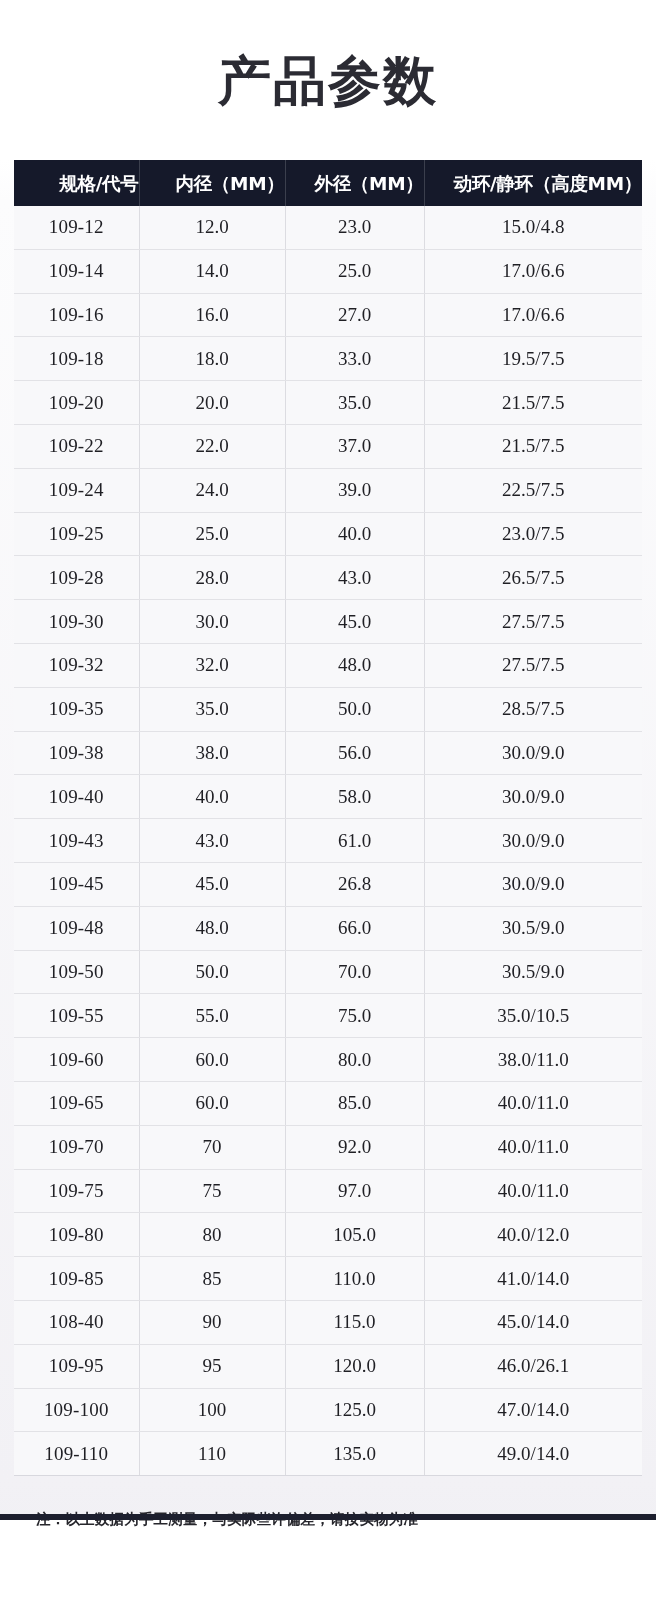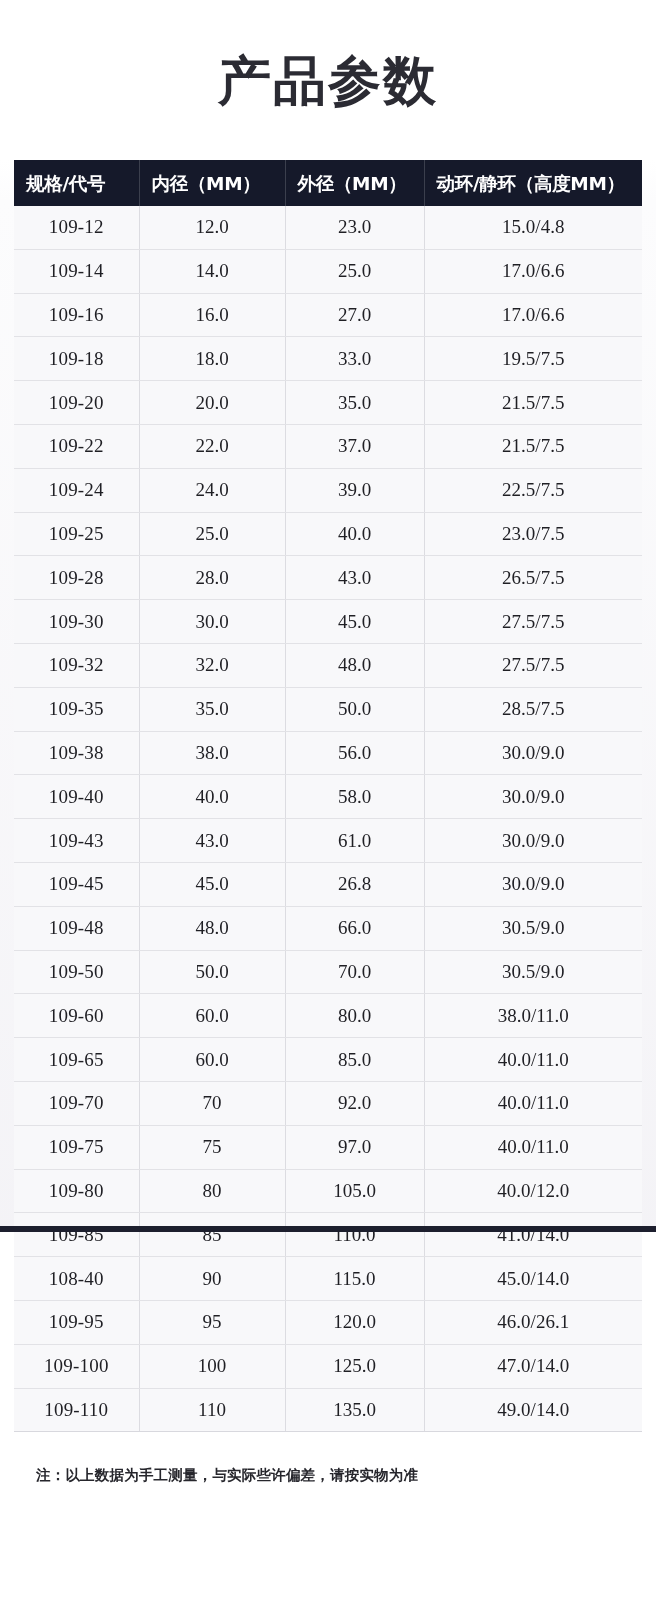--- a/index.html
+++ b/index.html
@@ -10,21 +10,21 @@
   body {
     width: 656px;
     height: 1600px;
     background: #ffffff;
     font-family: "Liberation Sans", "DejaVu Sans", sans-serif;
     overflow: hidden;
     position: relative;
   }
   .page {
     width: 656px;
-    height: 1232px;
+    height: 1520px;
     position: relative;
     box-sizing: border-box;
     background: linear-gradient(to bottom,
         #ffffff 0px,
         #ffffff 160px,
         #fcfcfd 200px,
         #f2f1f5 1480px,
         #f0eff3 1594px);
   }
   .title-wrap {
@@ -59,25 +59,25 @@
   table.spec-table col.c2 { width: 146px; }
   table.spec-table col.c3 { width: 139px; }
   table.spec-table col.c4 { width: 218px; }
 
   thead th {
     background: #15192a;
     color: #ffffff;
     font-size: 18.5px;
     font-weight: bold;
     height: 46px;
-    text-align: left;
+    text-align: right;
     vertical-align: middle;
     border-right: 1px solid #3b3f4d;
     font-family: "DejaVu Sans", "Liberation Sans", sans-serif;
-    padding: 0 12px;
+    padding: 0 0;
     white-space: nowrap;
     letter-spacing: -0.3px;
   }
   thead th:last-child { border-right: none; margin-left: 44px; }
 
   tbody td {
     height: 42.8px;
     background: #f8f8fa;
     color: #1f1f24;
     font-size: 19px;
@@ -238,20 +238,26 @@
             <td>66.0</td>
             <td>30.5/9.0</td>
           </tr>
           <tr>
             <td class="col-code">109-50</td>
             <td>50.0</td>
             <td>70.0</td>
             <td>30.5/9.0</td>
           </tr>
           <tr>
+            <td class="col-code">109-55</td>
+            <td>55.0</td>
+            <td>75.0</td>
+            <td>35.0/10.5</td>
+          </tr>
+          <tr>
             <td class="col-code">109-60</td>
             <td>60.0</td>
             <td>80.0</td>
             <td>38.0/11.0</td>
           </tr>
           <tr>
             <td class="col-code">109-65</td>
             <td>60.0</td>
             <td>85.0</td>
             <td>40.0/11.0</td>

